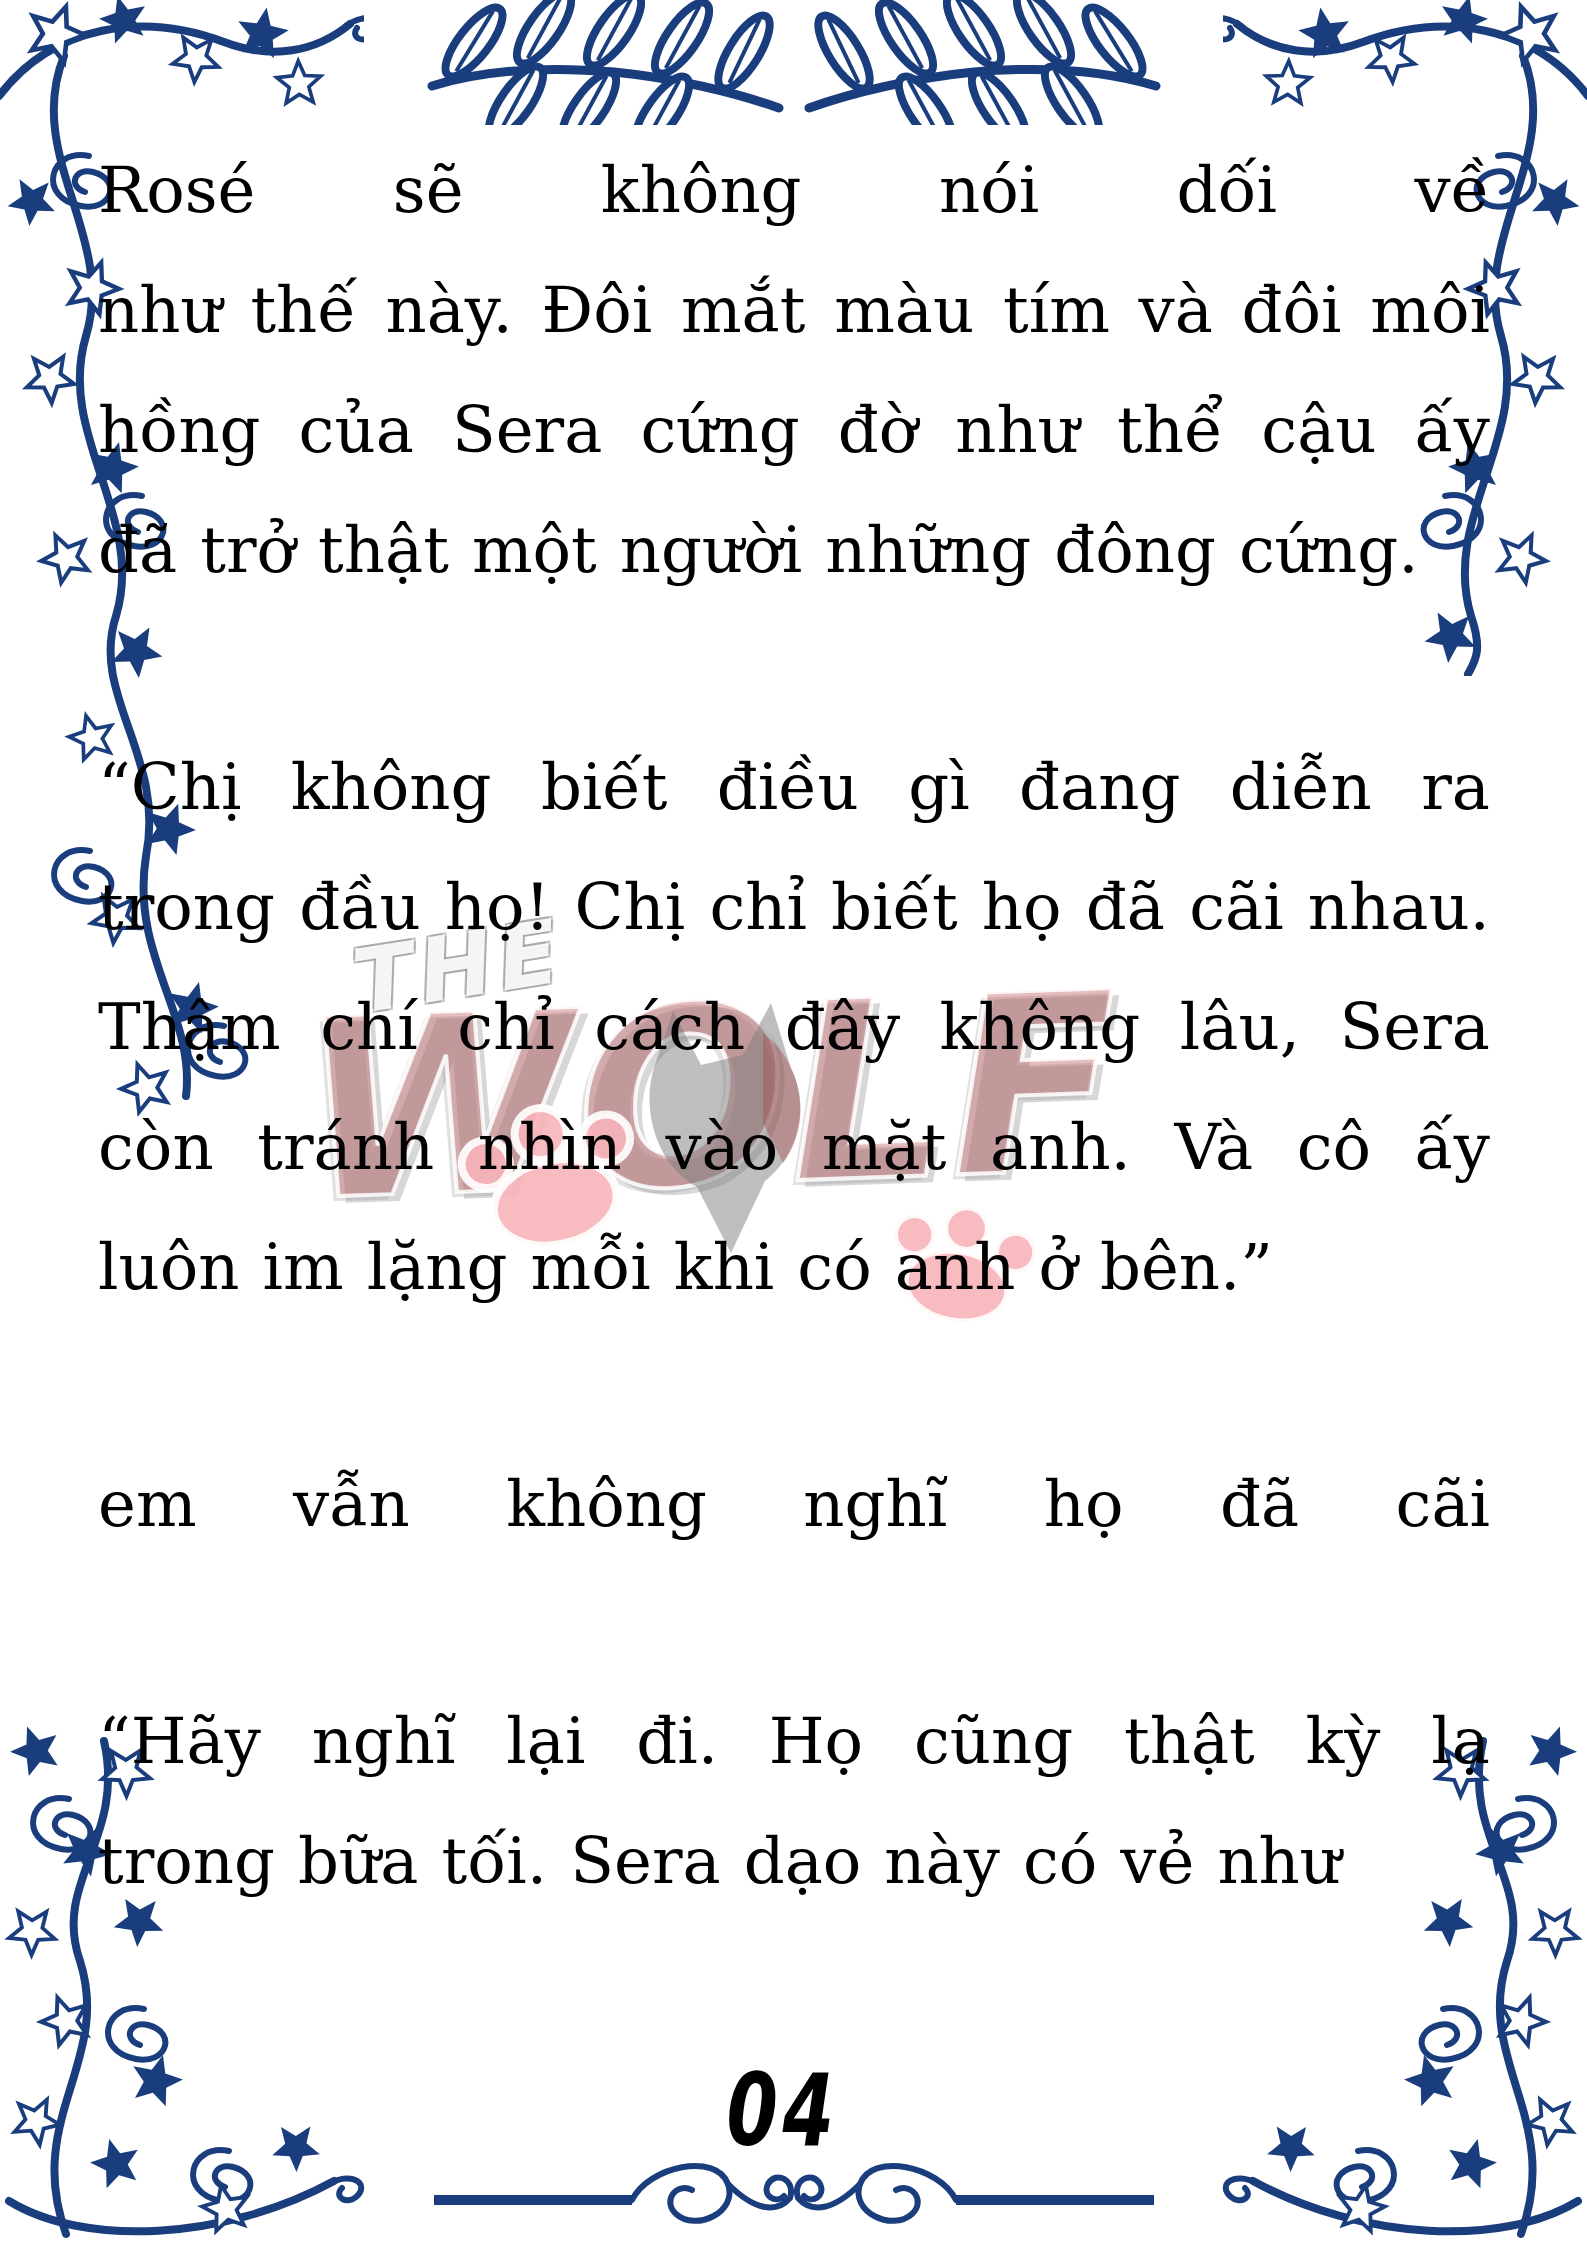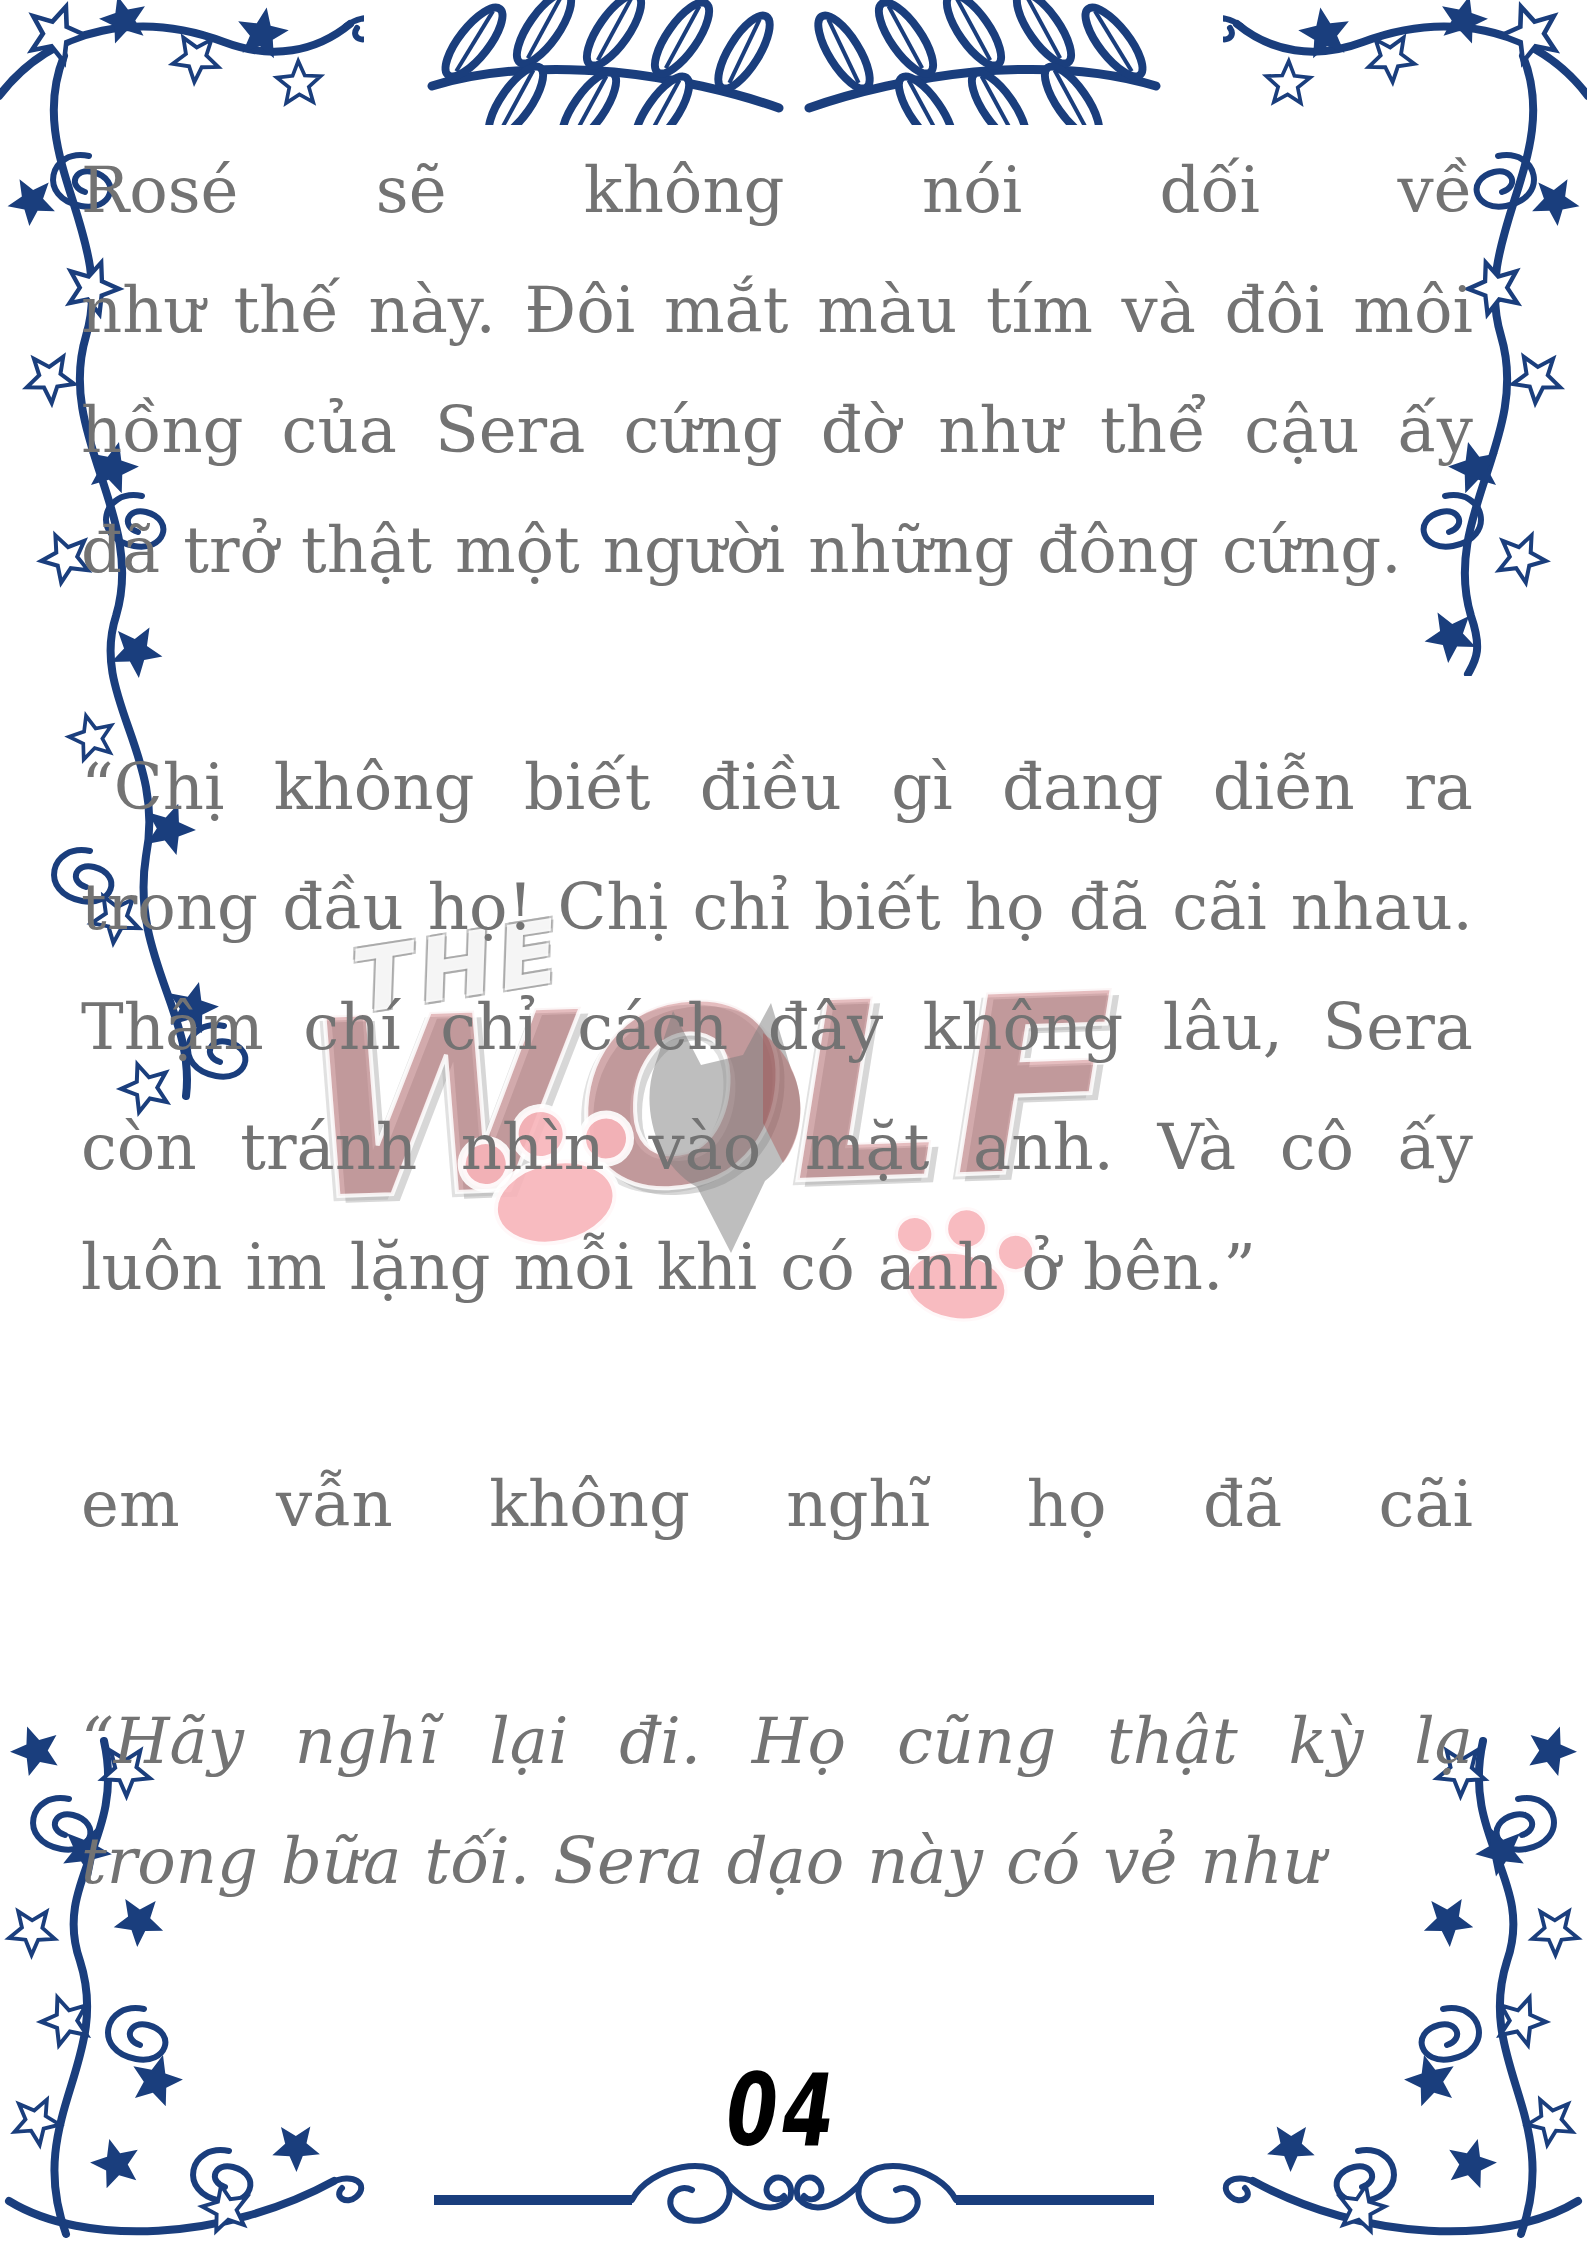--- a/index.html
+++ b/index.html
@@ -34,23 +34,23 @@
     color:rgba(186,82,86,0.38);
     -webkit-text-stroke:4px rgba(255,255,255,0.85);
     text-shadow:7px 7px 0 rgba(155,155,155,0.4),-5px 5px 0 rgba(170,170,170,0.35);
     transform:rotate(-2deg);
   }
   .wm-wolfhead{position:absolute;left:318px;top:78px;}
   .wm-paw{position:absolute;}
   .wm-paw1{left:150px;top:178px;transform:rotate(-12deg);}
   .wm-paw2{left:575px;top:278px;transform:rotate(10deg);}
   
-  .page-text{position:absolute;left:81px;top:130px;width:1392px;z-index:3;color:#737373;}
+  .page-text{position:absolute;left:98px;top:130px;width:1392px;z-index:3;color:#000000;}
   .para{margin:0 0 117px 0;}
-  .para:last-child{margin-bottom:0;font-style:italic;}
+  .para:last-child{margin-bottom:0;}
   .line{display:flex;justify-content:space-between;align-items:center;height:120px;
         font-size:64px;white-space:pre;}
   .line.last{justify-content:flex-start;gap:0.36em;}
   
   .page-number{
     position:absolute;left:0;right:22px;top:2052px;text-align:center;z-index:3;
     font-family:"DejaVu Sans","Liberation Sans",sans-serif;
     font-weight:900;font-style:italic;font-size:100px;letter-spacing:6px;color:#000;
     transform:scaleX(0.74);
   }

